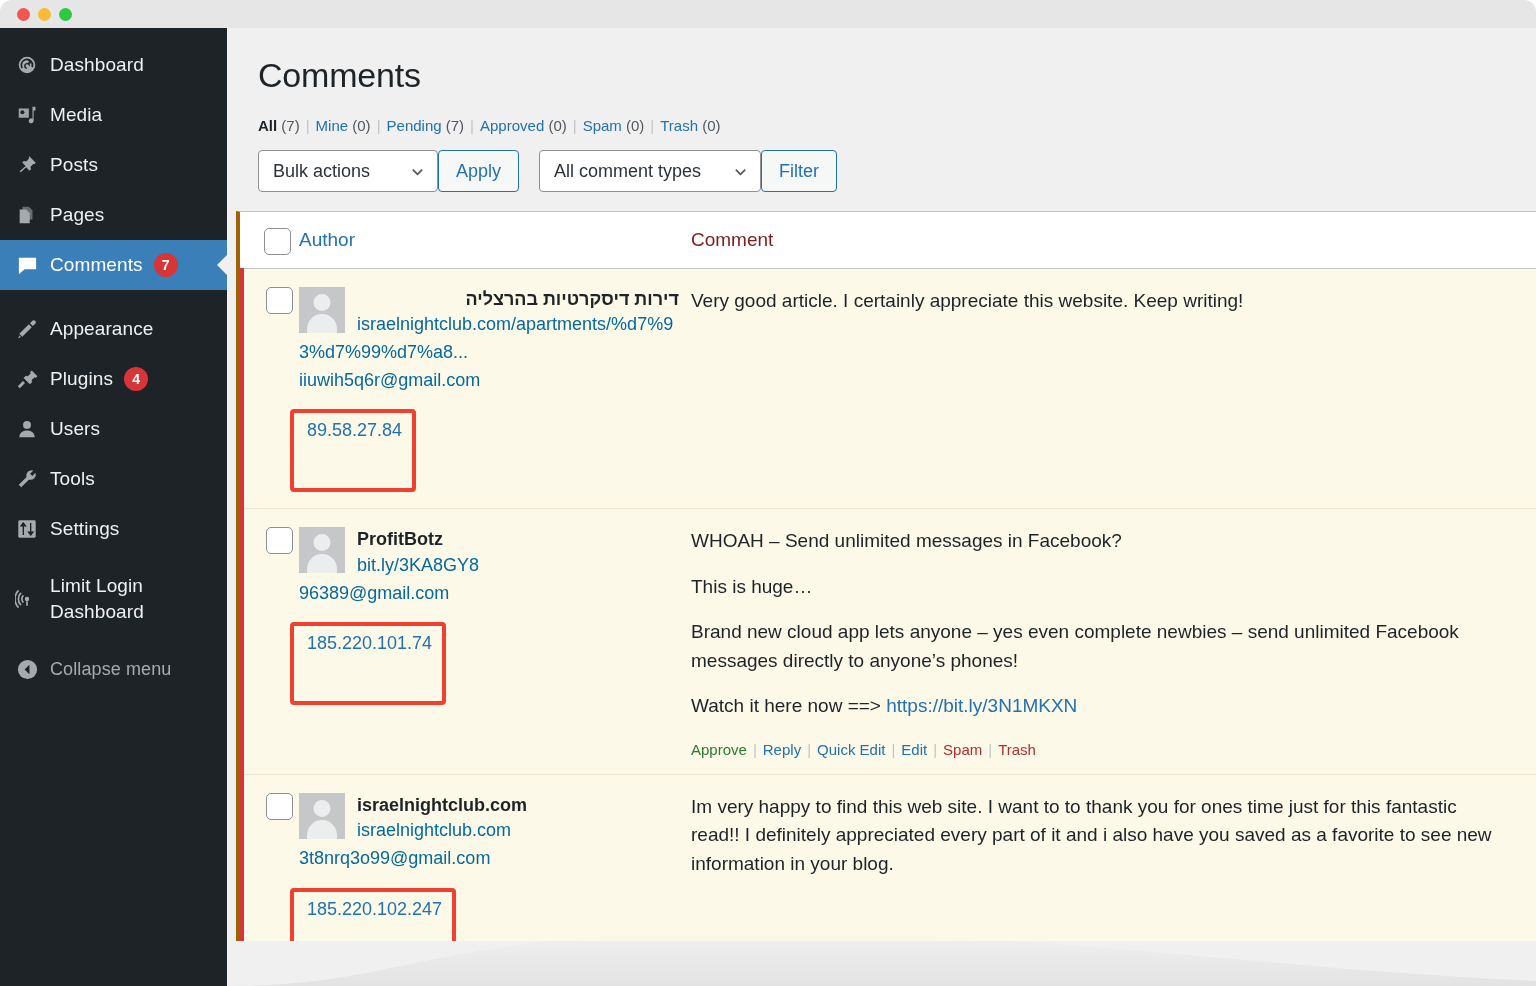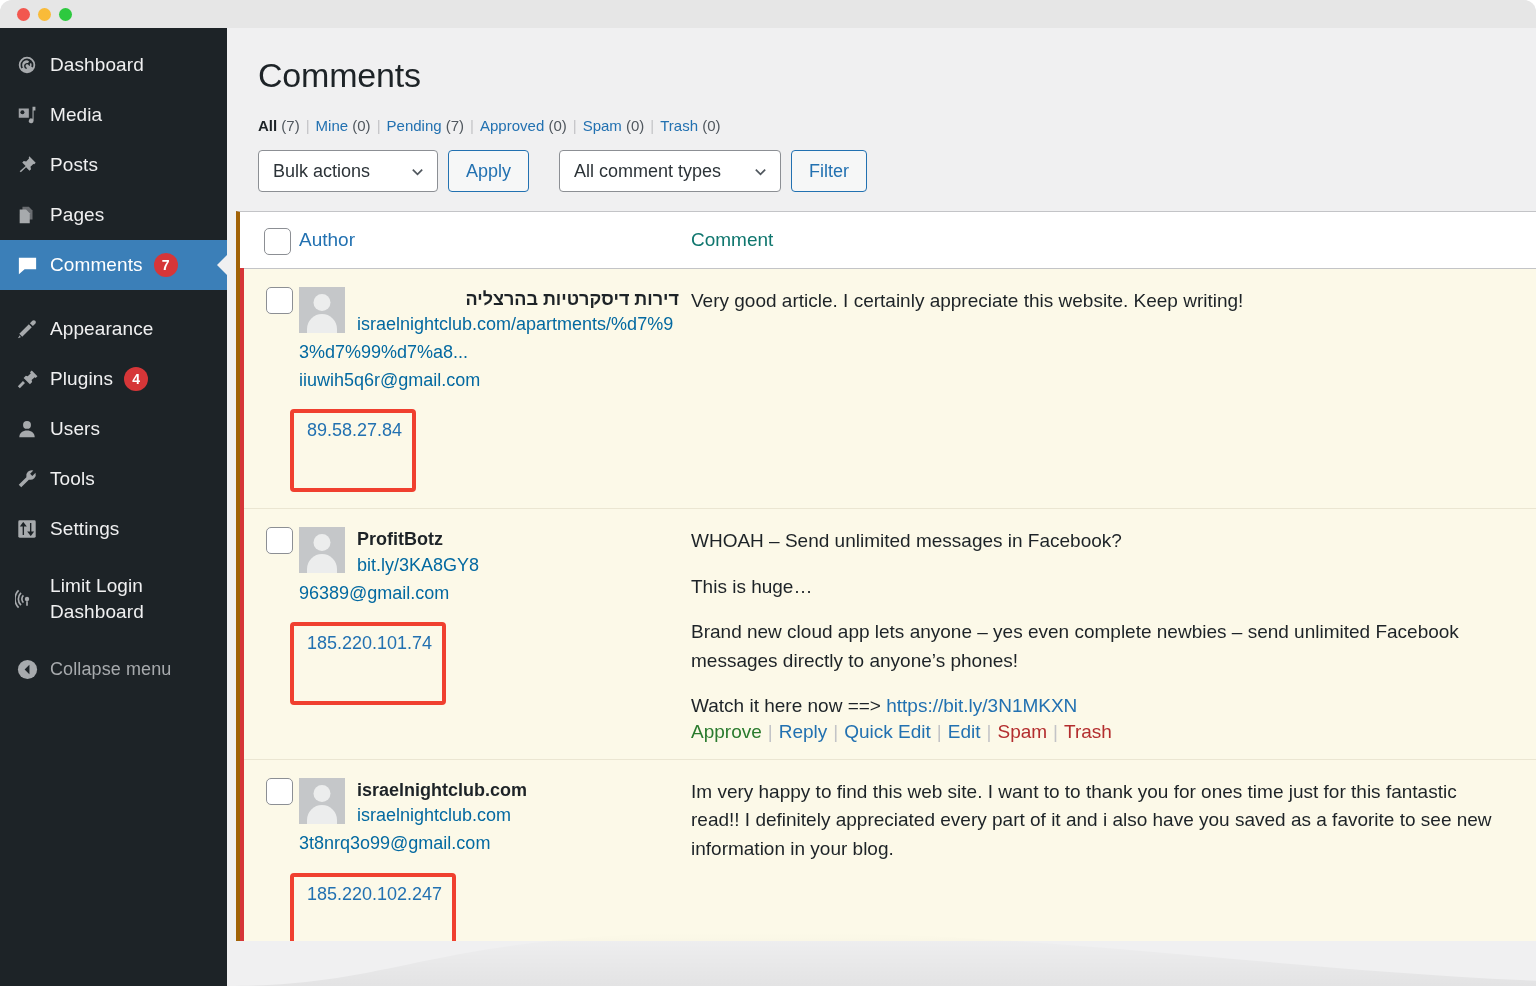--- a/index.html
+++ b/index.html
@@ -118,21 +118,20 @@
     white-space: nowrap;
   }
   #subsubsub a { color: #2271b1; text-decoration: none; cursor: pointer; }
   #subsubsub .cur { color: #1d2327; font-weight: 700; }
   #subsubsub .cnt { color: #50575e; }
   #subsubsub .divider { color: #c3c4c7; margin: 0 6px; }
 
   #tablenav {
     display: flex; align-items: center;
     padding: 16px 12px 0 31px;
-    gap: 10px;
   }
   .wp-select {
     display: inline-flex; align-items: center; justify-content: space-between;
     height: 42px;
     background: #ffffff;
     border: 1px solid #8c8f94;
     border-radius: 4px;
     padding: 0 12px 0 14px;
     font-size: 18px;
     color: #2c3338;
@@ -171,21 +170,21 @@
   thead th {
     height: 56px;
     background: #ffffff;
     border-bottom: 1px solid #c3c4c7;
     padding-top: 17px;
     font-size: 19px;
     font-weight: 400;
   }
   thead th.col-cb { padding-left: 22px; padding-top: 16px; }
   thead .hdr-link { color: #2271b1; cursor: pointer; text-decoration: none; }
-  thead .hdr-plain { color: #0f766e; }
+  thead .hdr-plain { color: #7f1d1d; }
 
   .cb {
     width: 27px; height: 27px;
     border: 1px solid #8c8f94;
     border-radius: 5px;
     background: #ffffff;
     display: inline-block;
     cursor: pointer;
   }
 
@@ -252,21 +251,21 @@
   }
   .comment-cell { padding-right: 30px; }
   .comment-cell p {
     font-size: 19px;
     color: #1d2327;
     line-height: 1.5;
     margin-bottom: 17px;
   }
   .comment-cell p:last-of-type { margin-bottom: 0; }
   .comment-cell a { color: #2271b1; text-decoration: none; cursor: pointer; }
-  .row-actions { font-size: 19px; color: #c3c4c7; }
+  .row-actions { font-size: 15px; margin-top: 20px; color: #c3c4c7; }
   .row-actions span { cursor: pointer; }
   .ra-approve { color: #2a7b2e; }
   .ra-link { color: #2271b1; }
   .ra-danger { color: #b32d2e; }
   .ra-sep { color: #c3c4c7; margin: 0 6px; }
 
   
   #fold {
     position: absolute; left: 0; bottom: 0;
     width: 1536px; height: 60px;

